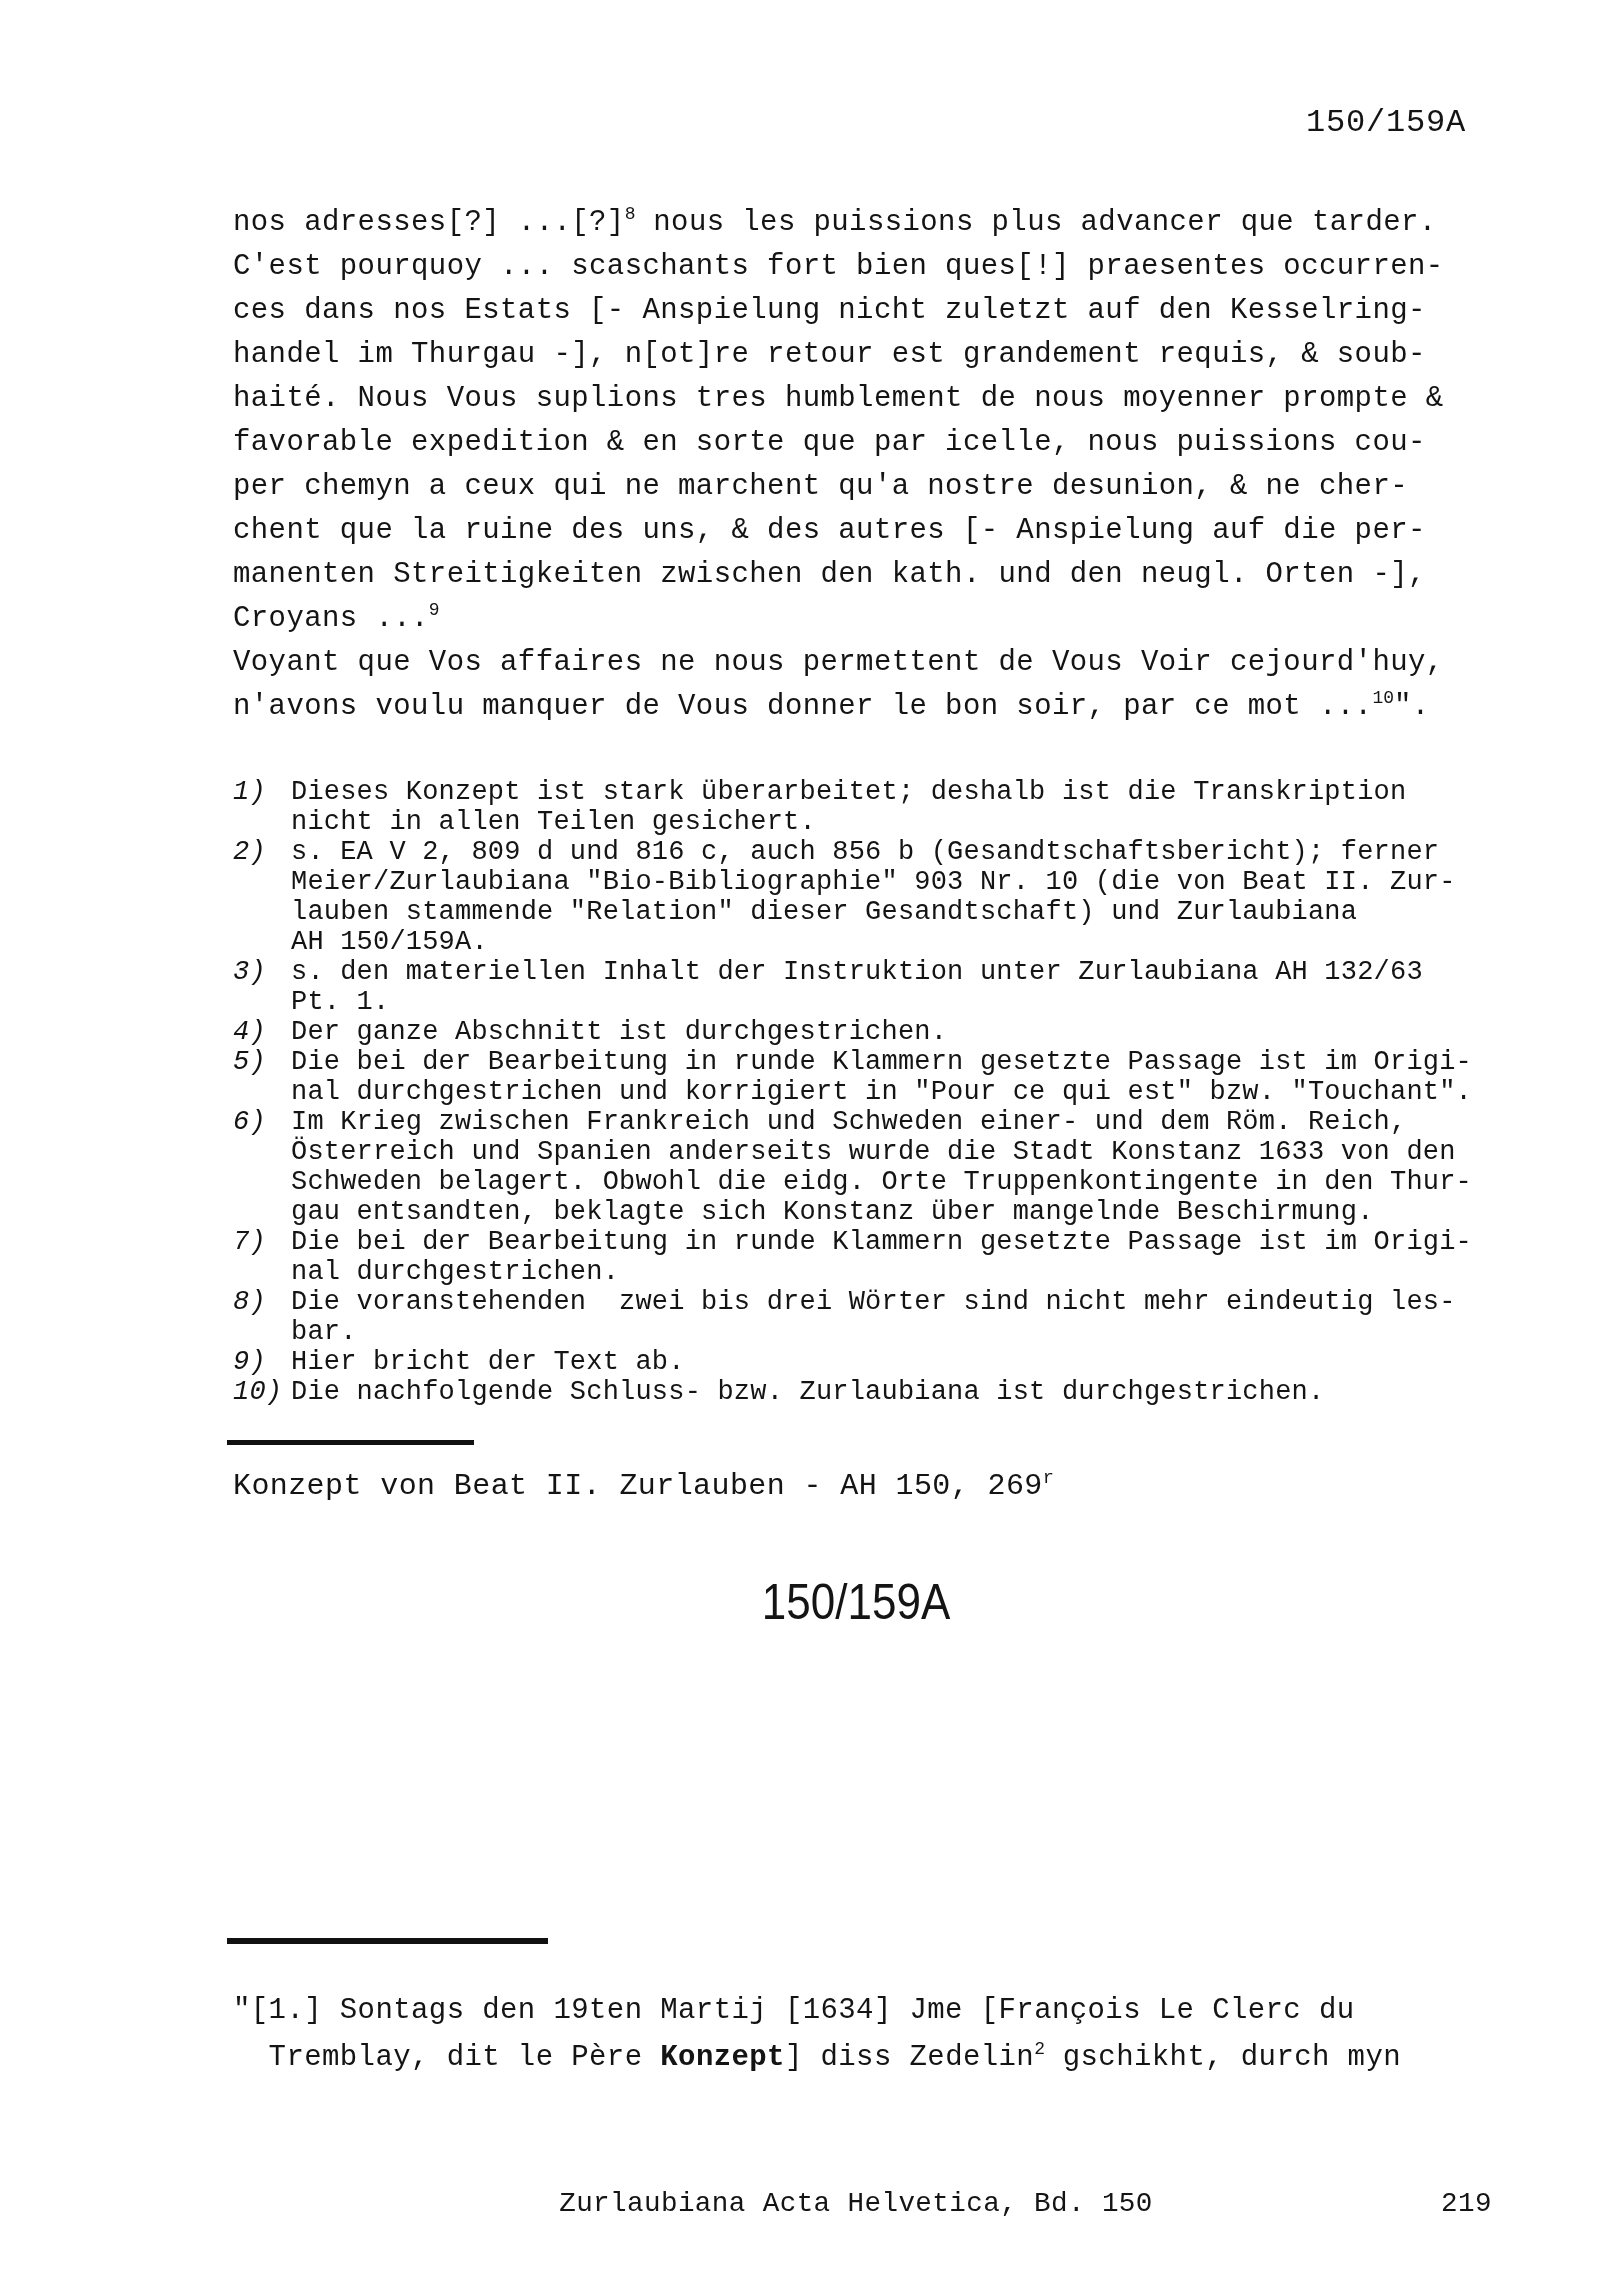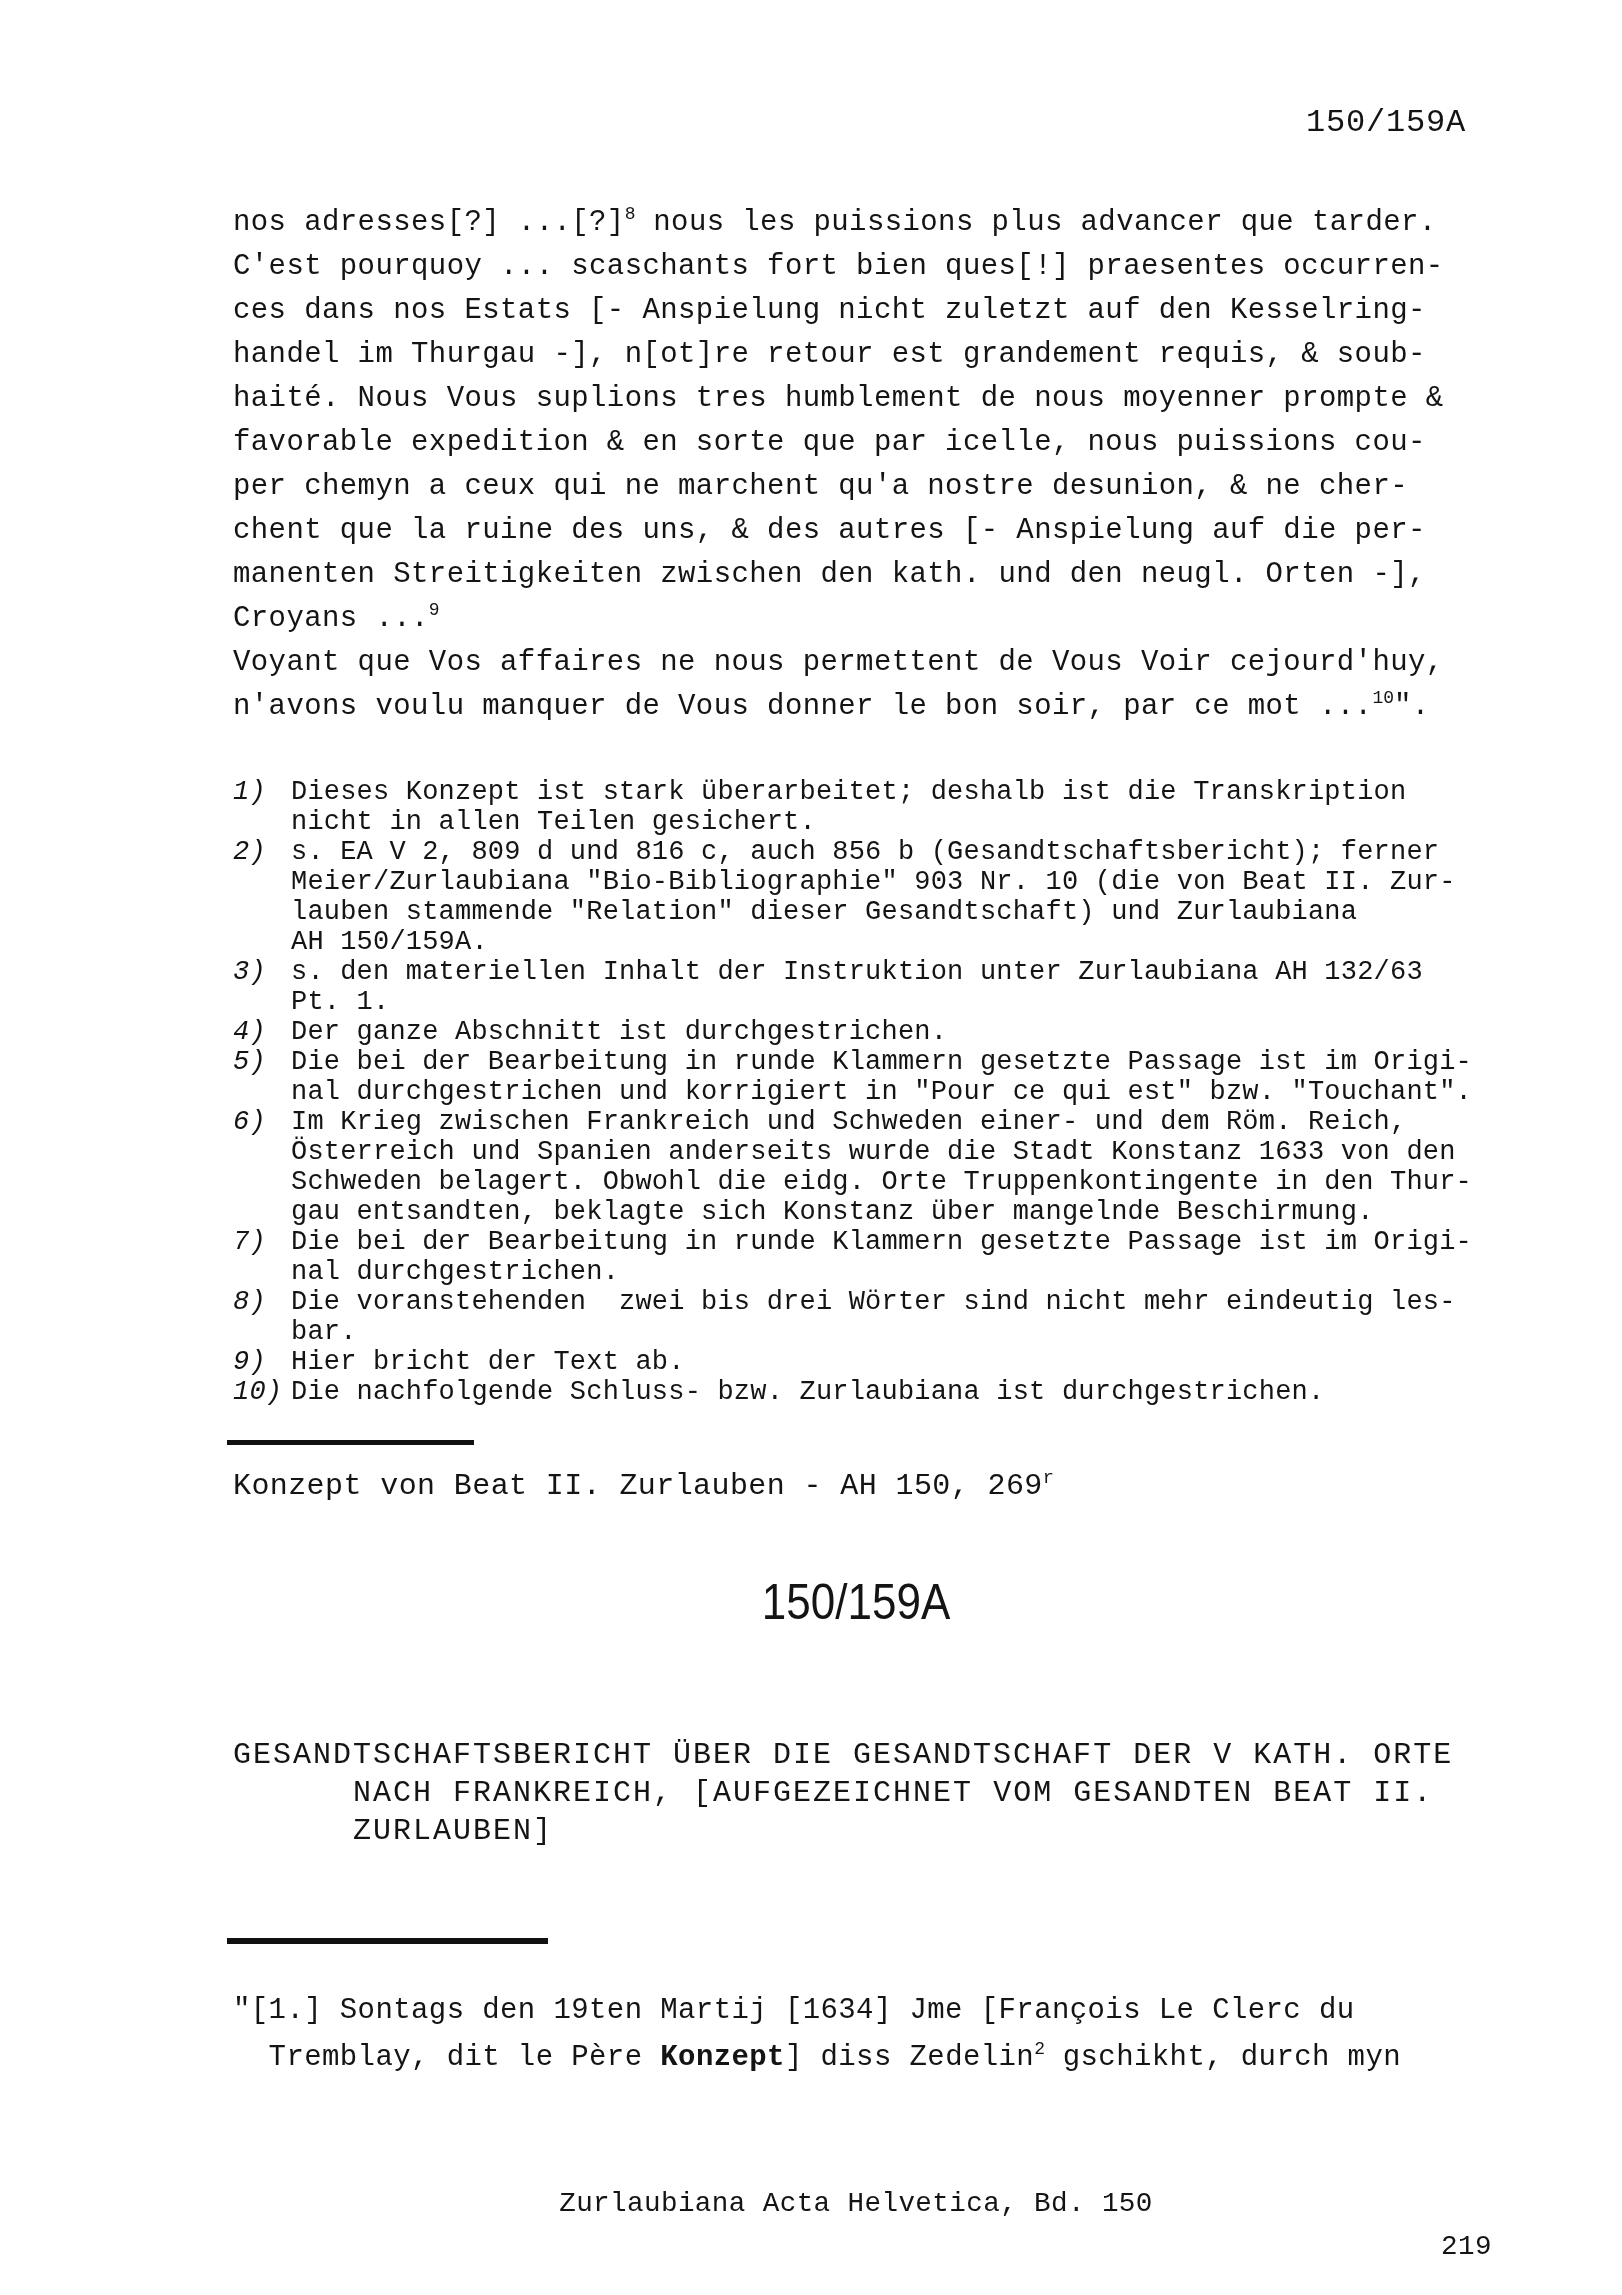--- a/index.html
+++ b/index.html
@@ -66,21 +66,21 @@
     left:233px; top:1987px; width:1265px;
     font-size:29px; line-height:47px; letter-spacing:0.4px;
   }
   .footer-imprint {
     left:233px; top:2188px; width:1246px;
     text-align:center;
     font-size:27.6px; line-height:32px; letter-spacing:0.4px;
   }
   .footer-page {
     top:2188px; right:130px;
-    font-size:27.6px; line-height:32px; letter-spacing:0.4px;margin-top:43px;
+    font-size:27.6px; line-height:32px; letter-spacing:0.4px;
   }
 </style>
 </head>
 <body>
 
 <div class="page">
 
   <div class="abs header-ref">150/159A</div>
 
   <div class="abs body-text it prewrap">nos adresses[?] ...[?]<sup>8</sup> nous les puissions plus advancer que tarder.<br>C'est pourquoy ... scaschants fort bien ques[!] praesentes occurren-<br>ces dans nos Estats [- Anspielung nicht zuletzt auf den Kesselring-<br>handel im Thurgau -], n[ot]re retour est grandement requis, &amp; soub-<br>haité. Nous Vous suplions tres humblement de nous moyenner prompte &amp;<br>favorable expedition &amp; en sorte que par icelle, nous puissions cou-<br>per chemyn a ceux qui ne marchent qu'a nostre desunion, &amp; ne cher-<br>chent que la ruine des uns, &amp; des autres [- Anspielung auf die per-<br>manenten Streitigkeiten zwischen den kath. und den neugl. Orten -],<br>Croyans ...<sup>9</sup><br>Voyant que Vos affaires ne nous permettent de Vous Voir cejourd'huy,<br>n'avons voulu manquer de Vous donner le bon soir, par ce mot ...<sup>10</sup>".</div>
@@ -130,21 +130,20 @@
 
   <div class="abs rule rule-1"></div>
 
   <div class="abs konzept">Konzept von Beat II. Zurlauben  -  AH 150, 269<sup>r</sup></div>
 
   <div class="abs entry-heading-wrap">
     <span class="entry-heading">150/159A</span>
   </div>
 
 
-  <div class="abs title-caps prewrap">GESANDTSCHAFTSBERICHT ÜBER DIE GESANDTSCHAFT DER V KATH. ORTE<br>      NACH FRANKREICH, [AUFGEZEICHNET VOM GESANDTEN BEAT II.<br>      ZURLAUBEN]</div>
 
 
   <div class="abs rule rule-2"></div>
 
   <div class="abs quote it prewrap">"[1.] Sontags den 19ten Martij [1634] Jme [François Le Clerc du<br>  Tremblay, dit le Père <b>Konzept</b>] diss Zedelin<sup>2</sup> gschikht, durch myn</div>
 
   <div class="abs footer-imprint">Zurlaubiana Acta Helvetica, Bd. 150</div>
 
   <div class="abs footer-page">219</div>
 

